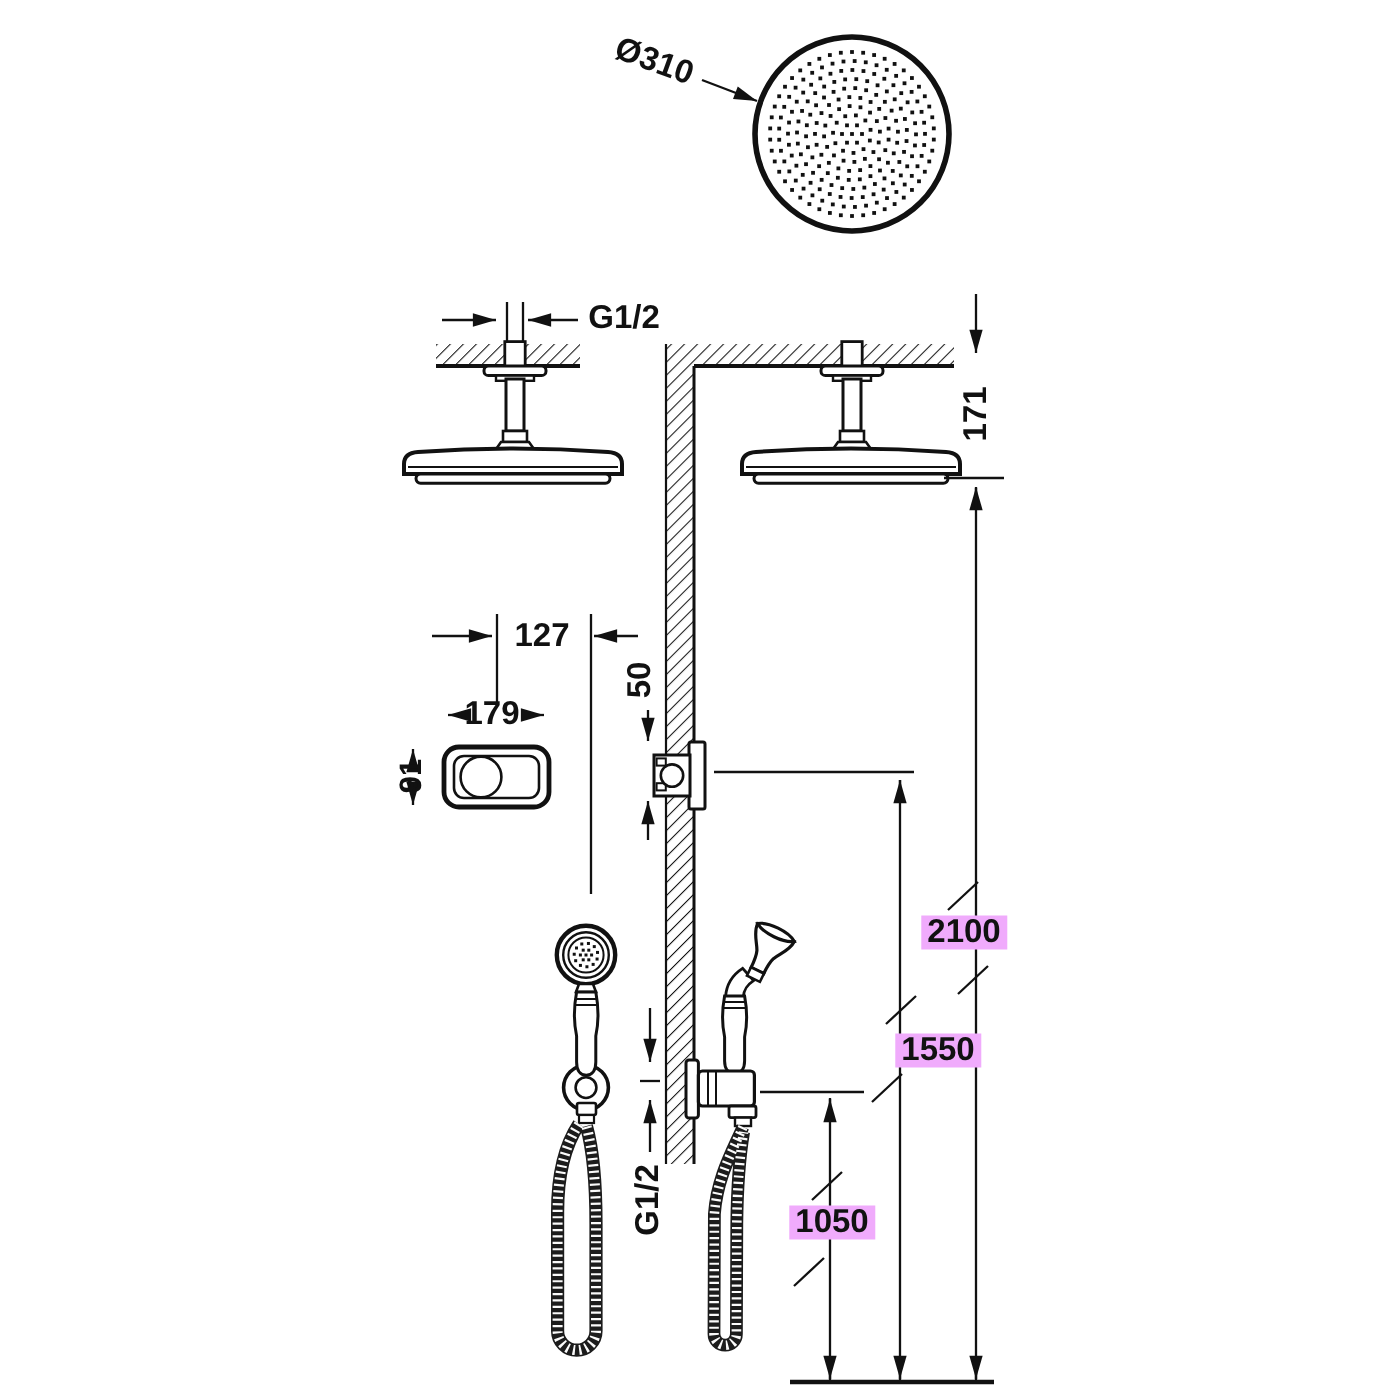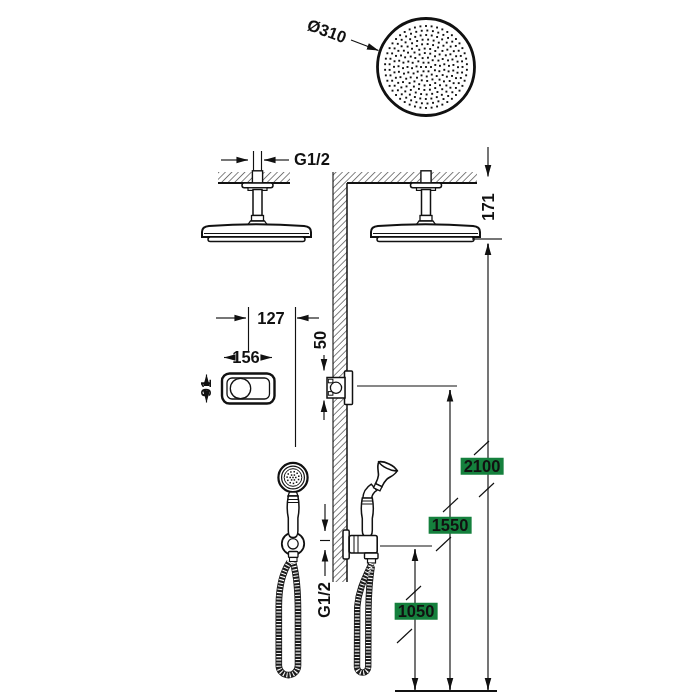--- a/index.html
+++ b/index.html
@@ -3,21 +3,21 @@
 <meta charset="utf-8">
 <style>
   html,body{margin:0;padding:0;background:#fff;}
   #stage{position:relative;width:700px;height:700px;background:#ffffff;overflow:hidden;
          font-family:"Liberation Sans","DejaVu Sans",sans-serif;}
   #stage svg{position:absolute;left:0;top:0;}
   .lbl{position:absolute;transform:translate(-50%,-50%);white-space:nowrap;
        font-weight:bold;font-size:16.5px;color:#111;line-height:1;}
   .lbl.rot{transform:translate(-50%,-50%) rotate(-90deg);}
   .lbl.tilt{transform:translate(-50%,-50%) rotate(20deg);}
-  .lbl.bg{background:#15803d;padding:0 3px;}
+  .lbl.bg{background:#f0abfc;padding:0 3px;}
   .lbl.small{font-size:15.5px;}
   .dimline{stroke:#111;stroke-width:1.15;fill:none;}
   .obj{stroke:#111;fill:#fff;}
 </style>
 </head>
 <body>
 
 <div id="stage">
 <svg width="700" height="700" viewBox="0 0 700 700">
   <defs>
@@ -437,19 +437,19 @@
     <line x1="320" y1="540.5" x2="330" y2="540.5" class="dimline"></line>
     <line x1="325" y1="576" x2="325" y2="550" class="dimline" marker-end="url(#arr)"></line>
   </g>
 </svg>
 
   <div class="lbl tilt" style="left:327px;top:31px;">Ø310</div>
   <div class="lbl" style="left:312px;top:159px;">G1/2</div>
   <div class="lbl rot" style="left:488px;top:207px;">171</div>
   <div class="lbl" style="left:271px;top:318px;">127</div>
   <div class="lbl rot" style="left:320px;top:340px;">50</div>
-  <div class="lbl" style="left:246px;top:357px;">156</div>
+  <div class="lbl" style="left:246px;top:357px;">179</div>
   <div class="lbl rot small" style="left:206px;top:388px;">91</div>
   <div class="lbl rot" style="left:324px;top:600px;">G1/2</div>
   <div class="lbl bg" style="left:482px;top:466px;">2100</div>
-  <div class="lbl bg" style="left:450px;top:525px;">1550</div>
+  <div class="lbl bg" style="left:469px;top:525px;">1550</div>
   <div class="lbl bg" style="left:416px;top:611px;">1050</div>
 </div>
 
 </body></html>

